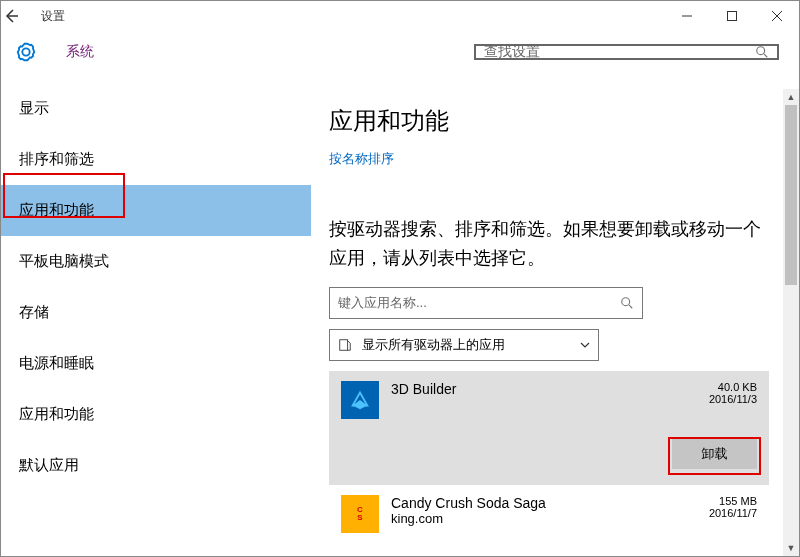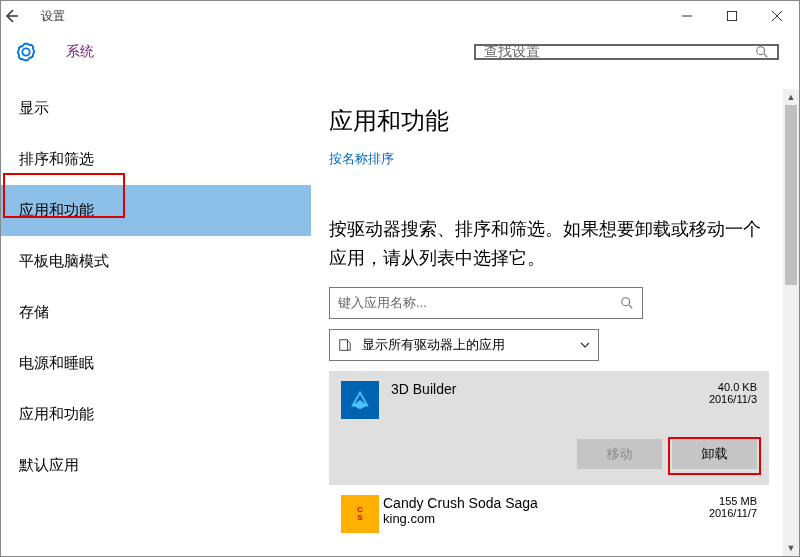--- a/index.html
+++ b/index.html
@@ -44,21 +44,21 @@
     .app-meta { margin-left: 12px; flex: 1; }
     .app-name { font-size: 14px; color: #000; }
     .app-pub { font-size: 13px; color: #000; }
     .app-right { text-align: right; font-size: 11px; color: #000; }
     .app-actions { display: flex; justify-content: flex-end; gap: 10px; margin-top: 20px; }
     .btn { width: 85px; height: 30px; background: #c5c5c5; display: flex; align-items: center; justify-content: center; font-size: 13px; }
     .btn.disabled { color: #888; }
     .highlight-uninstall { position: absolute; right: 8px; bottom: 10px; width: 93px; height: 38px; border: 2px solid #e00000; pointer-events: none; }
 
     .app-row { display: flex; align-items: flex-start; padding: 10px 12px; }
-    .app-row .app-meta { margin-left: 4px; flex: 1; }
+    .app-row .app-meta { margin-left: 12px; flex: 1; }
 
     .scroll-track { position: absolute; right: 0; top: 88px; width: 16px; bottom: 0; background: #f0f0f0; }
     .scroll-arrow { height: 16px; display: flex; align-items: center; justify-content: center; font-size: 9px; color: #555; }
     .scroll-thumb { position: absolute; left: 2px; right: 2px; top: 16px; height: 180px; background: #c0c0c0; }
     .scroll-arrow.bottom { position: absolute; bottom: 0; left: 0; right: 0; }
 
     svg { display: block; }
   </style>
 </head>
 <body>
@@ -164,21 +164,20 @@
         </div>
         <div class="app-meta">
           <div class="app-name">3D Builder</div>
         </div>
         <div class="app-right">
           <div>40.0 KB</div>
           <div>2016/11/3</div>
         </div>
       </div>
       <div class="app-actions">
-        <div class="btn disabled">移动</div>
         <div class="btn">卸载</div>
       </div>
       <div class="highlight-uninstall"></div>
     </div>
 
     
     <div class="app-row">
       <div class="app-icon candy">C<br>S</div>
       <div class="app-meta">
         <div class="app-name">Candy Crush Soda Saga</div>

